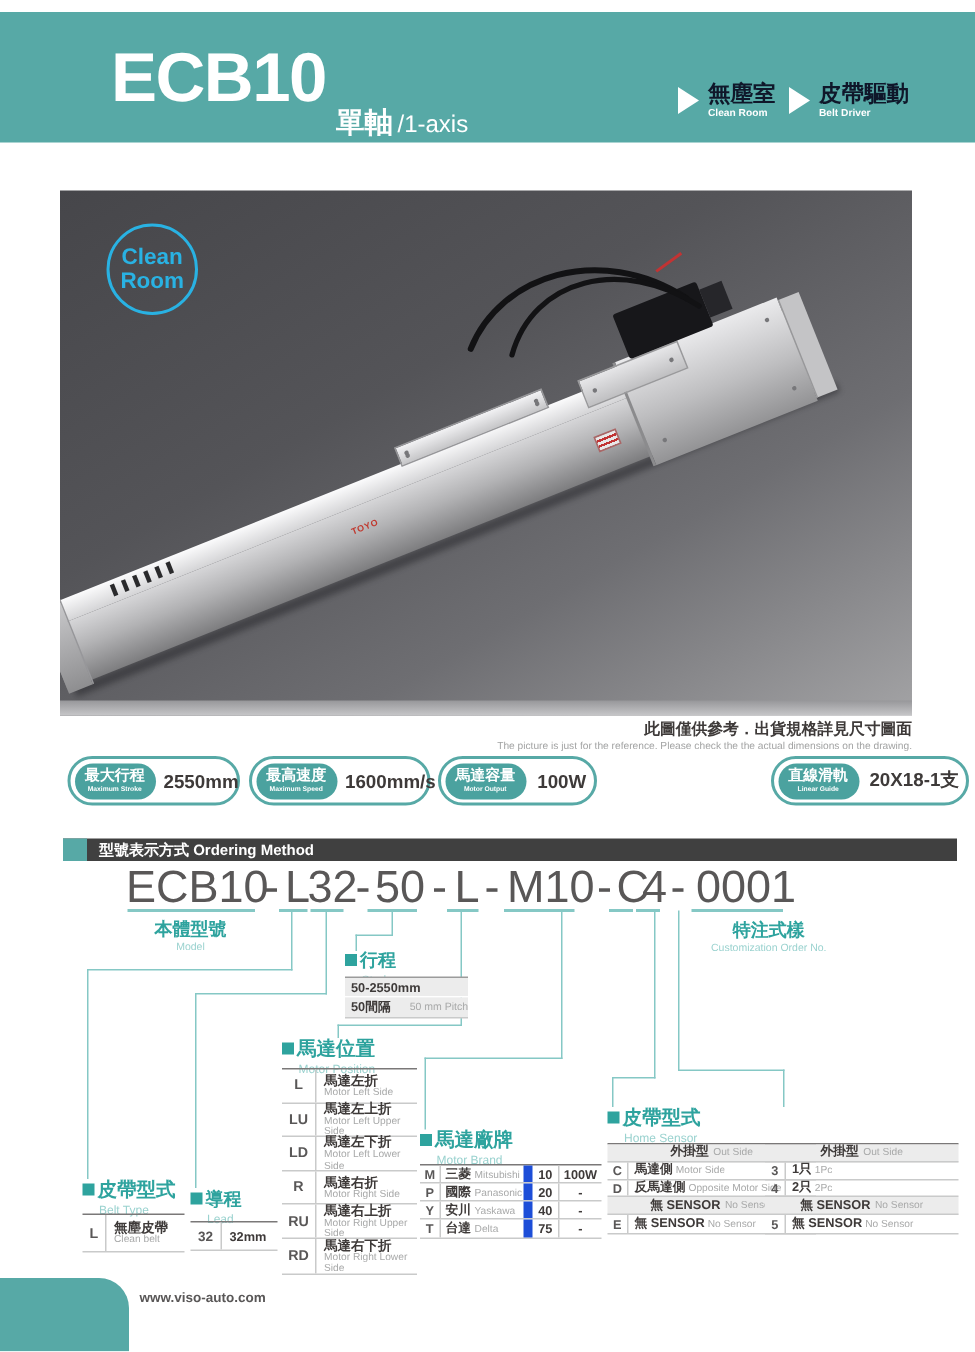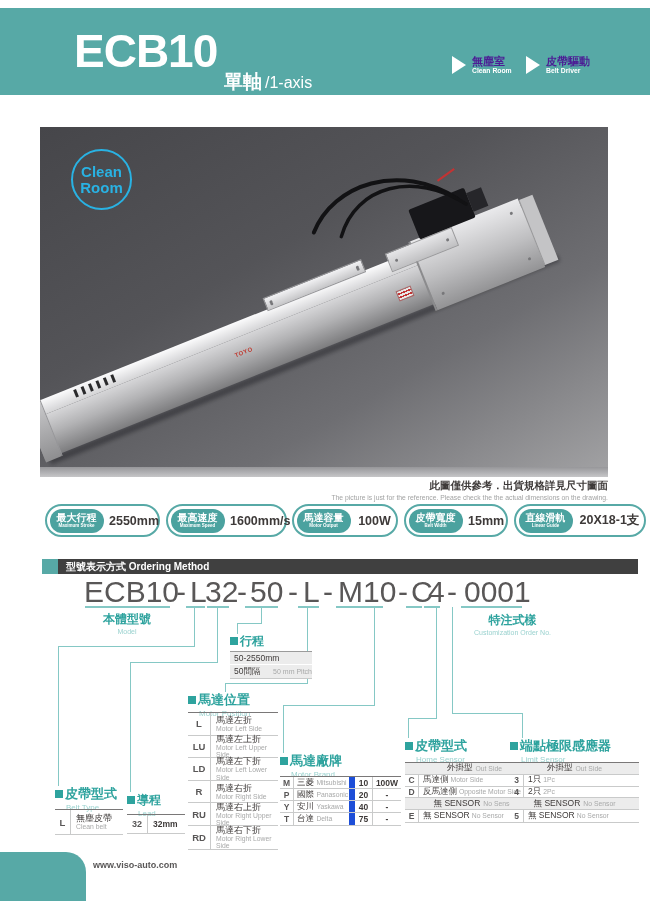--- a/index.html
+++ b/index.html
@@ -7,21 +7,21 @@
         font-family:"Liberation Sans","DejaVu Sans",sans-serif;-webkit-font-smoothing:antialiased;}
   .a{position:absolute;box-sizing:border-box;}
   
   .hdr{left:0;top:8px;width:650px;height:87px;background:#57a9a6;}
   .hdr-model{left:74px;top:20px;font-size:46px;font-weight:bold;color:#fff;letter-spacing:-1px;line-height:1;}
   .hdr-sub{left:224px;top:61px;color:#fff;white-space:nowrap;}
   .hdr-sub .zh1{font-size:19px;font-weight:bold;}
   .hdr-sub .en1{font-size:16px;margin-left:3px;}
   .tag{display:flex;align-items:center;}
   .tri{width:0;height:0;border-left:14px solid #fff;border-top:9px solid transparent;border-bottom:9px solid transparent;margin-right:6px;}
-  .tag-zh{font-size:11px;font-weight:bold;color:#4c1d95;line-height:1.1;white-space:nowrap;}
+  .tag-zh{font-size:15px;font-weight:bold;color:#0f172a;line-height:1.1;white-space:nowrap;}
   .tag-en{font-size:6.8px;font-weight:bold;color:#fff;white-space:nowrap;}
   
   .photo{left:40px;top:127px;width:568px;height:350px;overflow:hidden;
          background:linear-gradient(150deg,#46464a 0%,#545458 38%,#6e6e72 68%,#a3a3a5 100%);}
   .floor{left:0;top:340px;width:568px;height:10px;background:linear-gradient(180deg,#97979a,#c6c6c8);}
   .clean-badge{left:31px;top:22px;width:61px;height:61px;border:2.5px solid #29b2e3;border-radius:50%;
         color:#29b2e3;font-size:15px;font-weight:bold;line-height:16px;text-align:center;
         display:flex;flex-direction:column;justify-content:center;}
   .act{left:-5px;top:242px;width:585px;height:130px;transform:rotate(-21.8deg);transform-origin:30px 60px;}
   .rail-top{left:0;top:24px;width:550px;height:15px;background:linear-gradient(180deg,#fbfbfc,#d4d4d6);}
@@ -64,21 +64,21 @@
   .lbl-zh{font-size:12px;font-weight:bold;color:#2ea39e;white-space:nowrap;}
   .lbl-en{font-size:7px;color:#9ad2cf;white-space:nowrap;}
   .center{text-align:center;}
   
   .tbl{border-top:1px solid #7a7878;border-bottom:1px solid #c9caca;font-size:9px;}
   .trow{display:flex;align-items:center;border-bottom:1px solid #c9caca;box-sizing:border-box;}
   .trow:last-child{border-bottom:none;}
   .tcode{align-self:stretch;display:flex;align-items:center;justify-content:center;
          border-right:1px solid #c9caca;color:#595757;font-weight:bold;font-size:9.5px;flex:0 0 22px;}
   .tdesc{padding:1px 0 1px 5px;line-height:1.12;}
-  .zh{color:#3e3a39;font-weight:normal;font-size:9px;}
+  .zh{color:#3e3a39;font-weight:bold;font-size:9px;}
   .en{color:#a8a9a9;font-size:6.8px;}
   .mpos .trow{height:22.6px;}
   .brand .trow{height:12px;font-size:8.5px;}
   .brand .tcode{flex:0 0 13px;font-size:8.5px;}
   .bname{flex:1;padding-left:3px;white-space:nowrap;overflow:hidden;}
   .bname .zh{font-size:8.5px;margin-top:16px;}
   .bname .en{font-size:6.8px;}
   .bnum{flex:0 0 17px;align-self:stretch;display:flex;align-items:center;justify-content:center;
         border-left:6px solid #1d4ed8;border-right:1px solid #c9caca;color:#3e3a39;font-weight:bold;font-size:8.5px;}
   .bwatt{flex:0 0 28px;text-align:center;color:#3e3a39;font-weight:bold;font-size:8.5px;}
@@ -199,27 +199,20 @@
     </span>
     <span class="badge-val">1600mm/s</span>
   </div>
   <div class="a badge" style="left:292px;width:106px;">
     <span class="badge-label">
       <span class="badge-zh">馬達容量</span>
       <span class="badge-en">Motor Output</span>
     </span>
     <span class="badge-val">100W</span>
   </div>
-  <div class="a badge" style="left:404px;width:104px;">
-    <span class="badge-label">
-      <span class="badge-zh">皮帶寬度</span>
-      <span class="badge-en">Belt Width</span>
-    </span>
-    <span class="badge-val">15mm</span>
-  </div>
   <div class="a badge" style="left:514px;width:132px;">
     <span class="badge-label">
       <span class="badge-zh">直線滑軌</span>
       <span class="badge-en">Linear Guide</span>
     </span>
     <span class="badge-val">20X18-1支</span>
   </div>
 
   <div class="a order-bar">
     <span class="order-sq"></span>
@@ -397,24 +390,20 @@
     <div class="trow shead">
       <span class="zh">無 SENSOR</span>
         <span class="en">No Sensor</span>
     </div>
     <div class="trow">
       <div class="tcode">E</div>
       <div class="sdesc"><span class="zh">無 SENSOR</span><span class="en">No Sensor</span></div>
     </div>
   </div>
 
-  <div class="a" style="left:510px;top:736px;">
-    <div><span class="sq"></span><span class="sec-zh">端點極限感應器</span></div>
-    <div class="sec-en">Limit Sensor</div>
-  </div>
   <div class="a tbl sens" style="left:510px;top:762px;width:129px;">
     <div class="trow shead">
       <span class="zh">外掛型</span>
         <span class="en">Out Side</span>
     </div>
     <div class="trow">
       <div class="tcode">3</div>
       <div class="sdesc"><span class="zh">1只</span><span class="en">1Pc</span></div>
     </div>
     <div class="trow">

